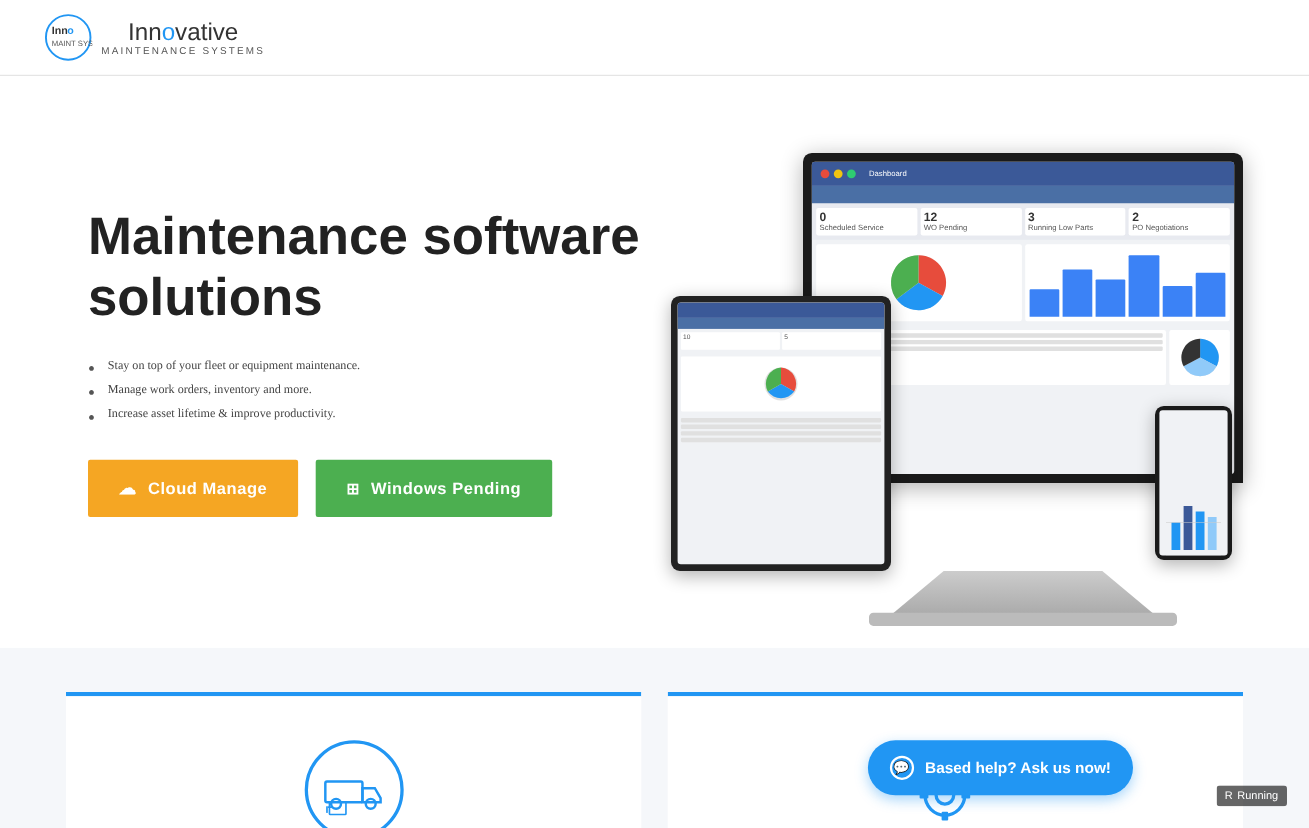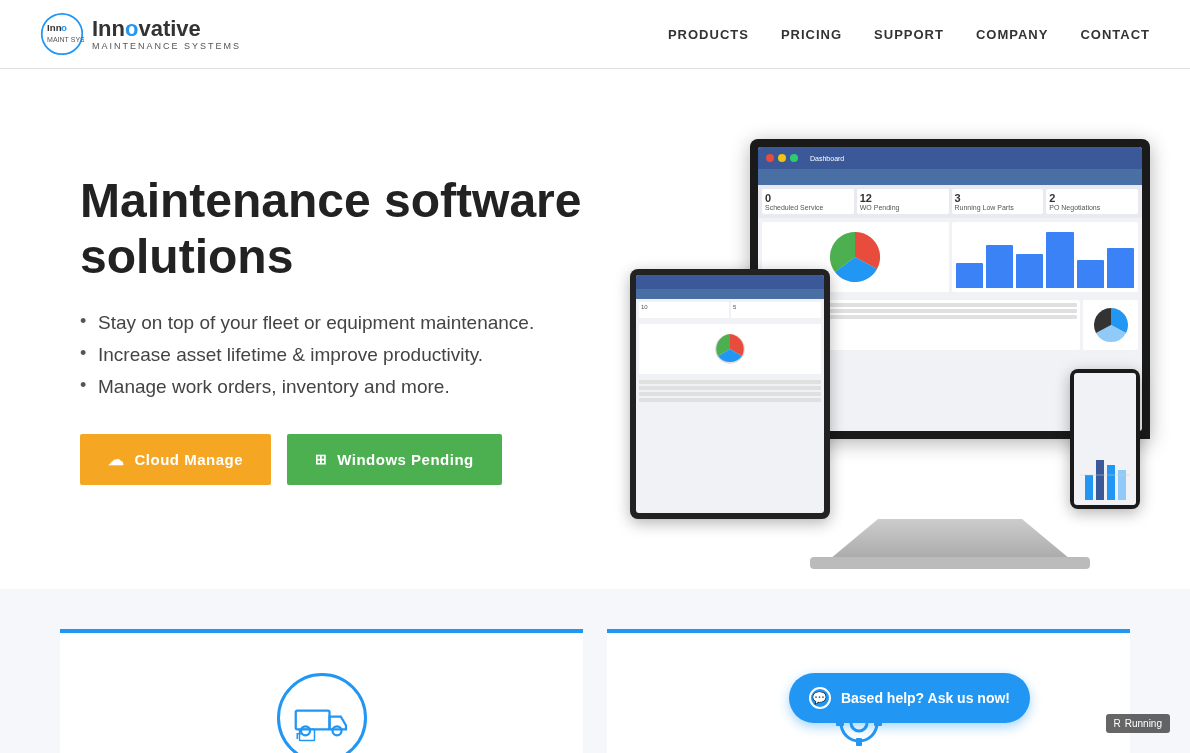--- a/index.html
+++ b/index.html
@@ -13,23 +13,24 @@
       padding: 12px 40px;
       border-bottom: 1px solid #e0e0e0;
       background: #fff;
     }
     .logo-area {
       display: flex;
       align-items: center;
     }
     .logo-text {
       font-size: 22px;
-      font-weight: bold;
+      font-weight: normal;
       color: #333;
       line-height: 1.1;
+      text-align: center;
     }
     .logo-text span.inn { color: #333; }
     .logo-text span.ov { color: #2196F3; }
     .logo-subtitle {
       font-size: 9px;
       letter-spacing: 2px;
       color: #555;
       text-transform: uppercase;
     }
     .logo-icon {
@@ -50,44 +51,45 @@
       text-decoration: none;
       cursor: pointer;
       text-transform: uppercase;
     }
 
     
     .hero {
       display: flex;
       align-items: center;
       justify-content: space-between;
-      padding: 60px 40px 60px 80px;
+      padding: 60px 60px 60px 80px;
       background: #fff;
       min-height: 520px;
     }
     .hero-left {
       max-width: 520px;
     }
     .hero-title {
       font-size: 48px;
       font-weight: 700;
       color: #222;
       line-height: 1.15;
       margin-bottom: 28px;
     }
     .hero-bullets {
       list-style: none;
       margin-bottom: 36px;
     }
     .hero-bullets li {
-      font-size: 19px;
+      font-size: 11px;
       color: #444;
       margin-bottom: 10px;
       padding-left: 18px;
       position: relative;
+      font-family: Liberation Serif, serif;
     }
     .hero-bullets li::before {
       content: '•';
       color: #555;
       font-size: 18px;
       position: absolute;
       left: 0;
       top: -1px;
     }
     .hero-buttons {
@@ -391,36 +393,29 @@
       </text>
       <text x="8" y="34" font-size="8" fill="#555">MAINT SYS</text>
     </svg>
     <div>
       <div class="logo-text">
         <span class="inn">Inn</span><span class="ov" style="color:#2196F3">o</span><span>vative</span>
       </div>
       <div class="logo-subtitle">MAINTENANCE SYSTEMS</div>
     </div>
   </div>
-  <nav class="nav">
-    <a class="nav-item" href="#">PRODUCTS</a>
-    <a class="nav-item" href="#">PRICING</a>
-    <a class="nav-item" href="#">SUPPORT</a>
-    <a class="nav-item" href="#">COMPANY</a>
-    <a class="nav-item" href="#">CONTACT</a>
-  </nav>
 </header>
 
 <section class="hero">
   <div class="hero-left">
     <h1 class="hero-title">Maintenance software solutions</h1>
     <ul class="hero-bullets">
       <li>Stay on top of your fleet or equipment maintenance.</li>
+      <li>Manage work orders, inventory and more.</li>
       <li>Increase asset lifetime &amp; improve productivity.</li>
-      <li>Manage work orders, inventory and more.</li>
     </ul>
     <div class="hero-buttons">
       <button class="btn-cloud">
         <span style="font-size:16px;">☁</span>
         <span>Cloud Manage</span>
       </button>
       <button class="btn-windows">
         <span style="font-size:14px;">⊞</span>
         <span>Windows Pending</span>
       </button>

